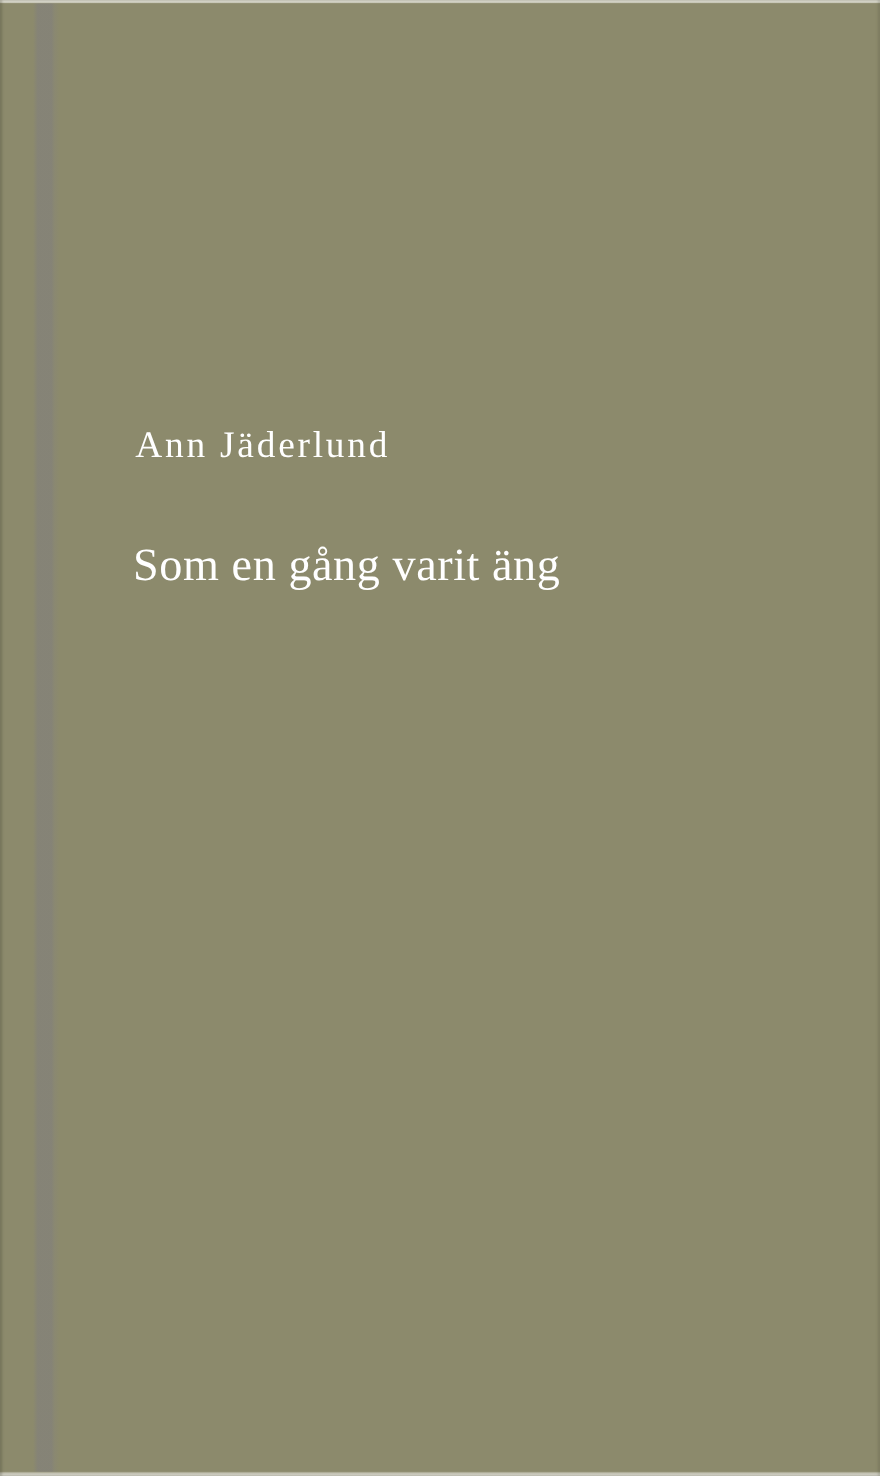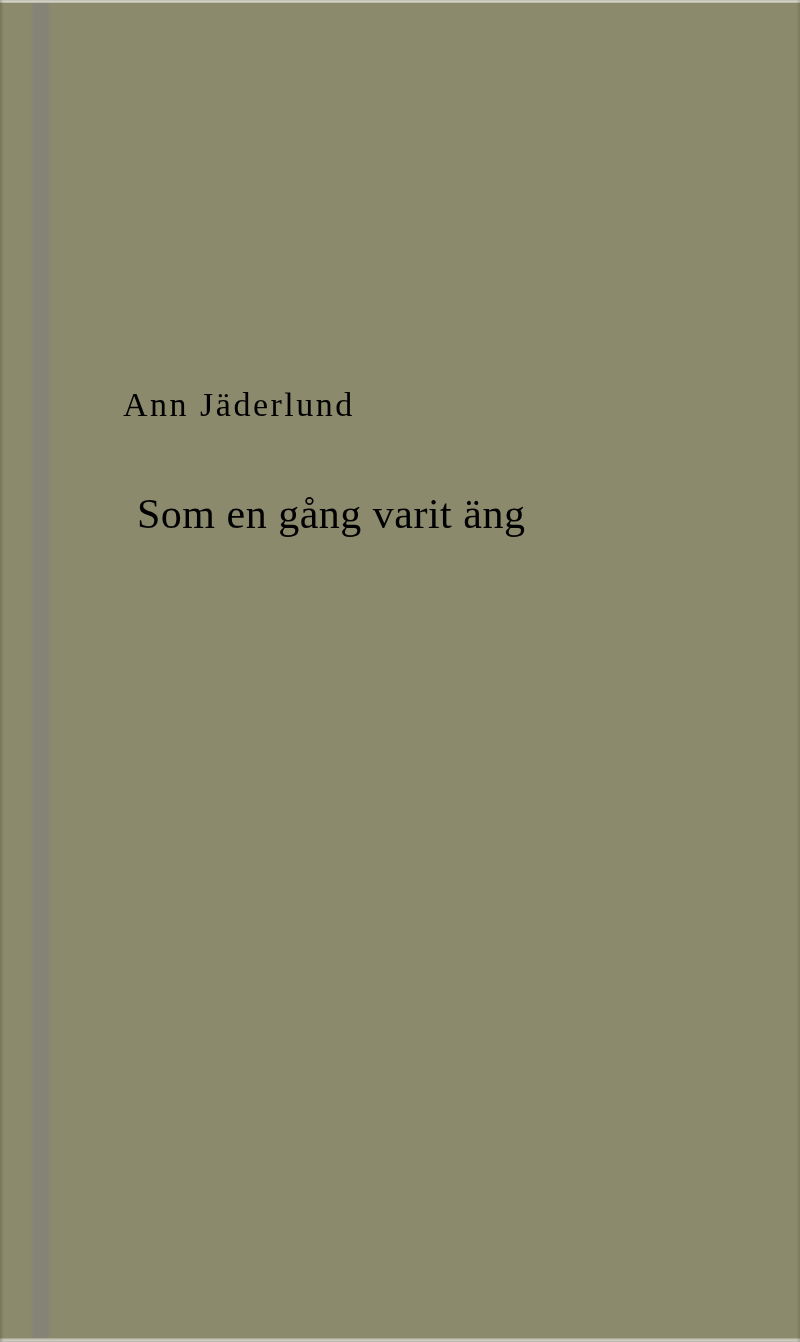--- a/index.html
+++ b/index.html
@@ -48,36 +48,35 @@
     height: 1342px;
     background: linear-gradient(to right,
       rgba(133,131,119,0) 0%,
       rgba(133,131,119,0.95) 18%,
       rgba(133,131,119,0.95) 70%,
       rgba(136,134,118,0.5) 82%,
       rgba(136,134,118,0) 100%);
   }
   .line {
     position: absolute;
-    color: #000000;
+    color: #ffffff;
     white-space: nowrap;
     line-height: 1;
   }
   .author-line {
     left: 123px;
     top: 388px;
     font-size: 34px;
     letter-spacing: 2.5px;
   }
   .title-line {
     left: 121px;
     top: 493px;
     font-size: 42px;
     letter-spacing: 0.5px;
-    margin-left: 16px;
   }
   .imprint-line {
     left: 393px;
     top: 597px;
     font-size: 41px;
     letter-spacing: 0px;
   }
 </style>
 </head>
 <body>

